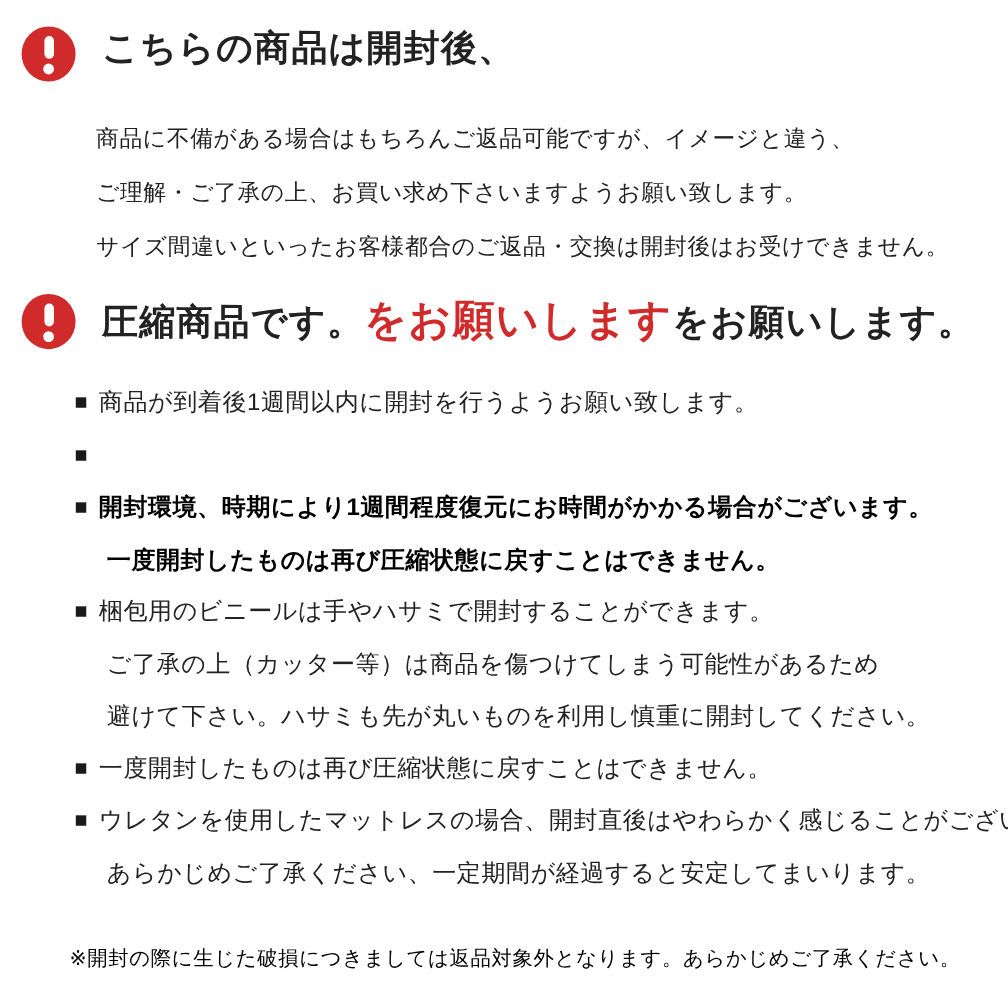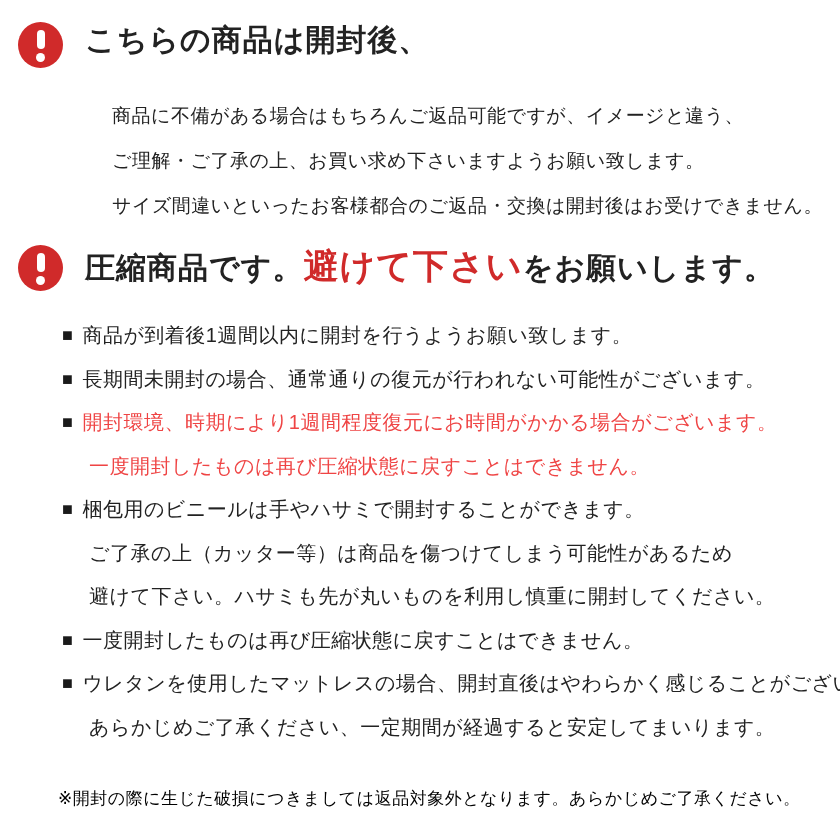--- a/index.html
+++ b/index.html
@@ -65,21 +65,20 @@
     left: 80px;
     top: 93px;
     font-size: 19px;
     letter-spacing: 0.5px;
   }
   .para .line {
     height: 45px;
     display: flex;
     align-items: center;
     white-space: nowrap;
-    margin-left: 32px;
   }
 
   
   .bullets {
     position: absolute;
     left: 62px;
     top: 314px;
     font-size: 20px;
     letter-spacing: 0.5px;
   }
@@ -89,21 +88,21 @@
     align-items: center;
     white-space: nowrap;
   }
   .bullets .marker {
     font-size: 18px;
     color: #1a1a1a;
     margin-right: 9px;
     flex: 0 0 auto;
   }
   .bullets .row.indent { padding-left: 27px; }
-  .bullets .row.red-text .txt { color: #ef4444; }
+  .bullets .row.red-text .txt { color: #000000; font-weight: bold; }
 
   
   .footer-note {
     position: absolute;
     left: 58px;
     top: 783px;
     height: 30px;
     display: flex;
     align-items: center;
     font-size: 17px;
@@ -132,32 +131,31 @@
     <div class="line">サイズ間違いといったお客様都合のご返品・交換は開封後はお受けできません。</div>
   </div>
 
   <div class="warn-icon icon-2">
     <div class="bar"></div>
     <div class="dot"></div>
   </div>
 
   <div class="heading heading-2">
     <span class="h-black">圧縮商品です。</span>
-    <span class="h-red">避けて下さい</span>
+    <span class="h-red">をお願いします</span>
     <span class="h-black">をお願いします。</span>
   </div>
 
   <div class="bullets">
     <div class="row">
       <span class="marker">■</span>
       <span class="txt">商品が到着後1週間以内に開封を行うようお願い致します。</span>
     </div>
     <div class="row">
       <span class="marker">■</span>
-      <span class="txt">長期間未開封の場合、通常通りの復元が行われない可能性がございます。</span>
     </div>
     <div class="row red-text">
       <span class="marker">■</span>
       <span class="txt">開封環境、時期により1週間程度復元にお時間がかかる場合がございます。</span>
     </div>
     <div class="row red-text indent">
       <span class="txt">一度開封したものは再び圧縮状態に戻すことはできません。</span>
     </div>
     <div class="row">
       <span class="marker">■</span>

